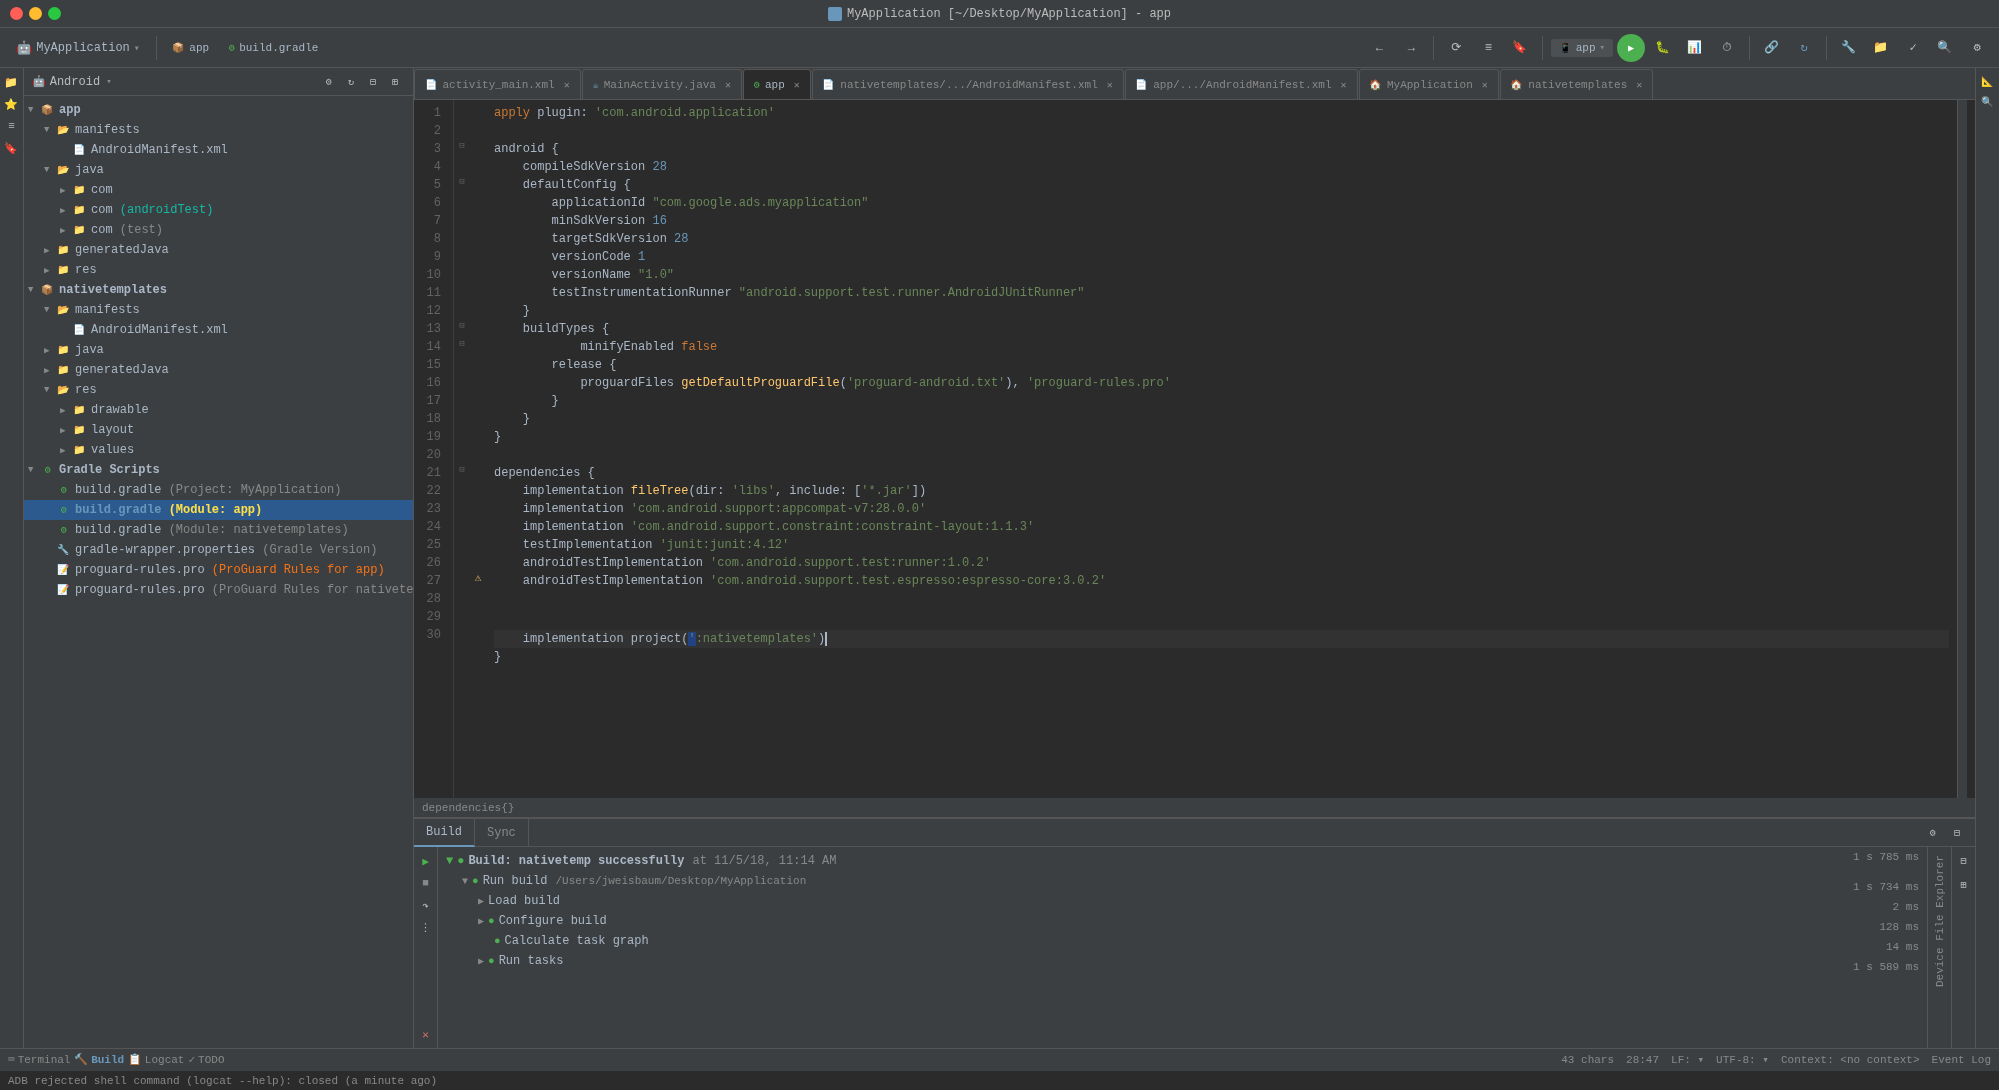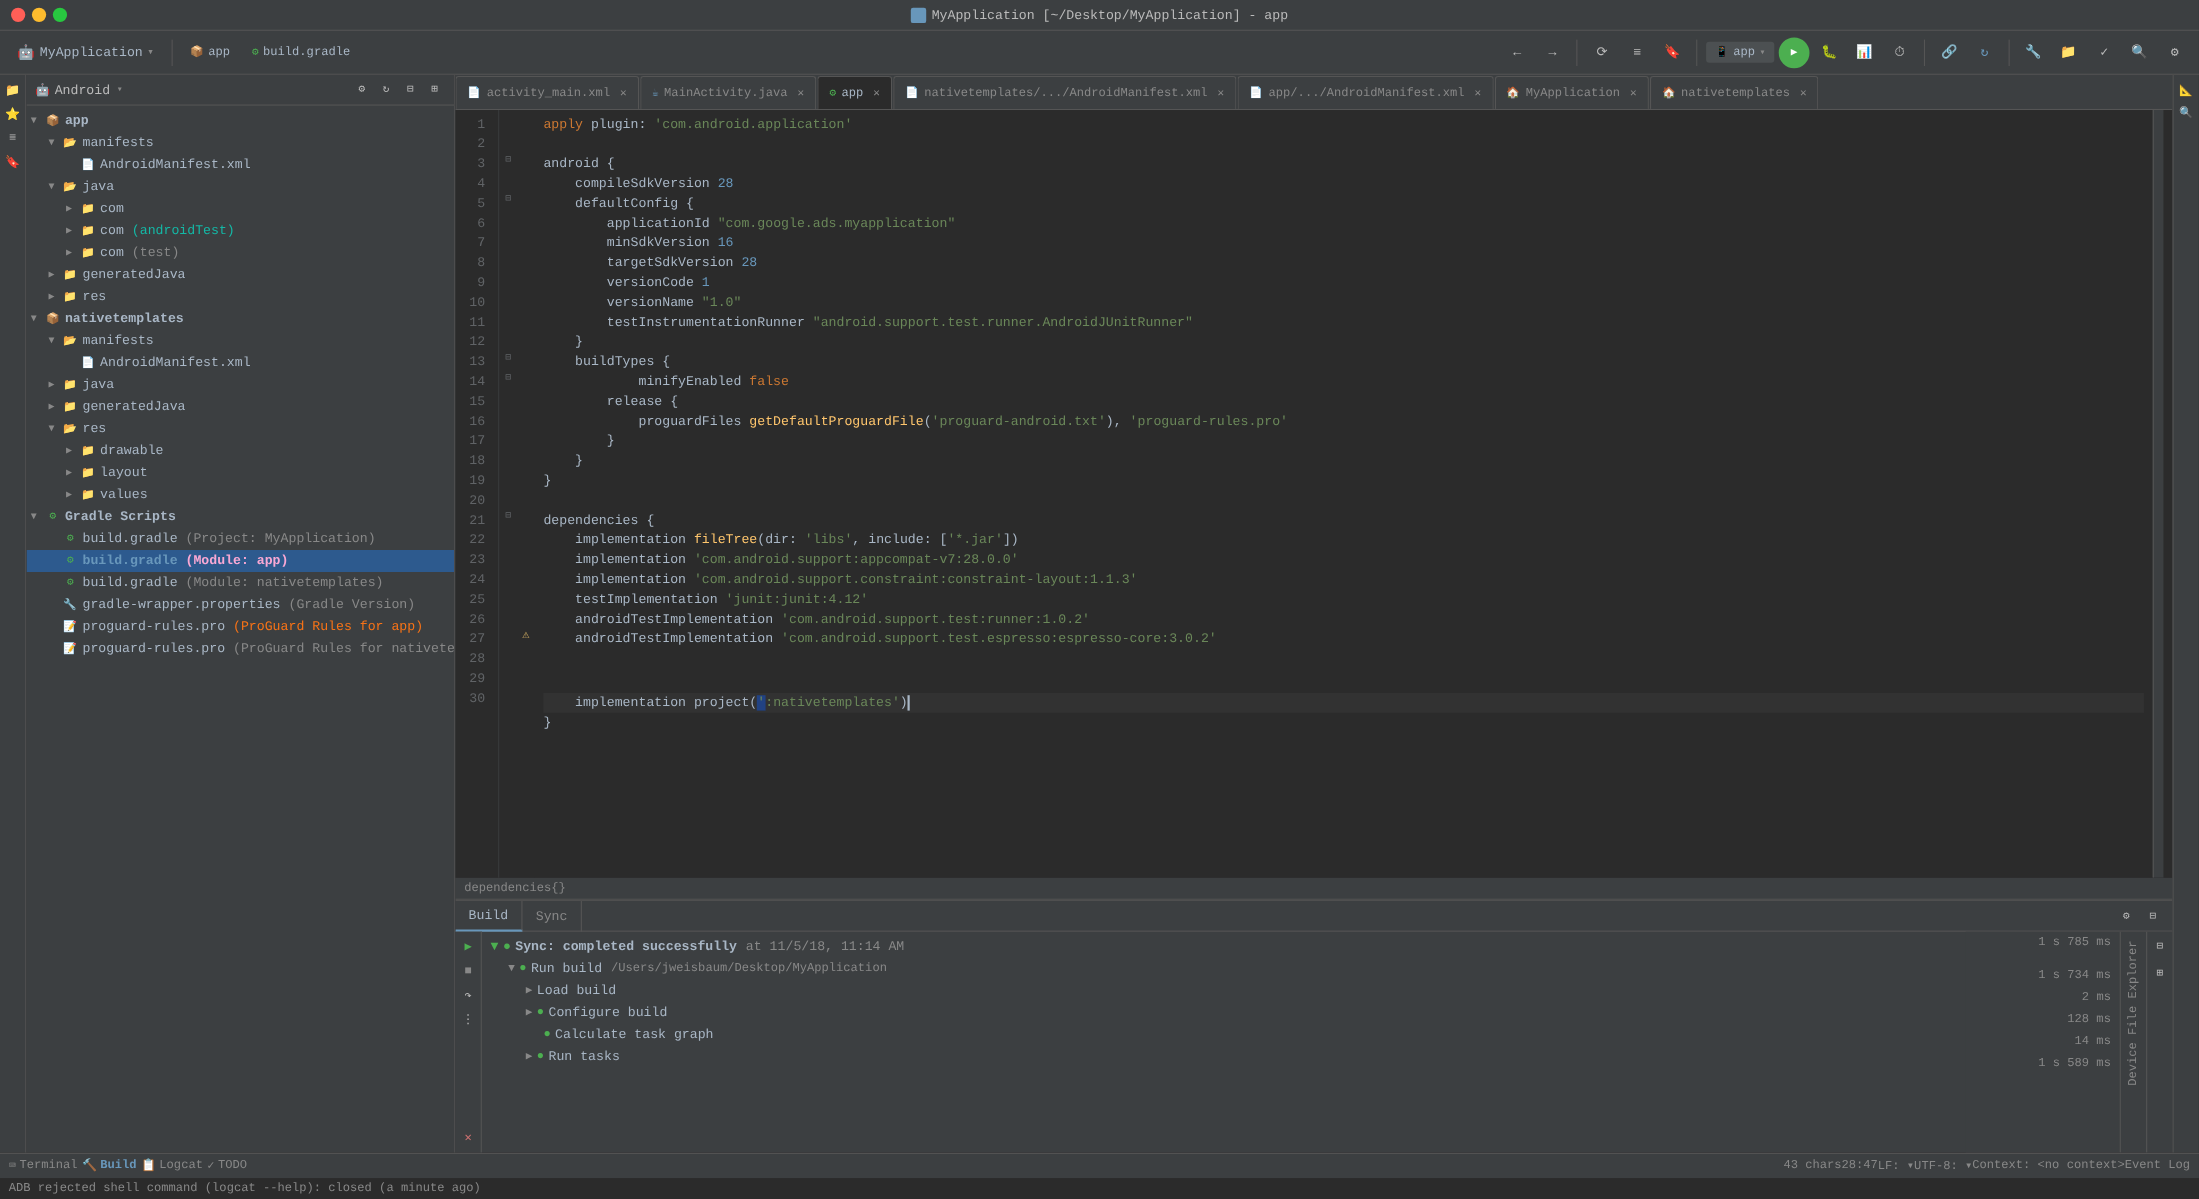--- a/index.html
+++ b/index.html
@@ -92,21 +92,21 @@
     .build-tree::-webkit-scrollbar-thumb { background: #555; }
 
     .build-item { display: flex; align-items: center; padding: 1px 8px; min-height: 20px; cursor: pointer; }
 
     
     .statusbar { height: 22px; background: #3c3f41; display: flex; align-items: center; padding: 0 8px; gap: 8px; border-top: 1px solid #555; }
     .statusbar-left { display: flex; align-items: center; gap: 4px; }
     .statusbar-item { font-size: 11px; color: #888; display: flex; align-items: center; gap: 3px; }
     .statusbar-item.terminal { cursor: pointer; }
     .statusbar-item.active-tab { color: #6897bb; font-weight: bold; }
-    .statusbar-right { margin-left: auto; display: flex; align-items: center; gap: 0; }
+    .statusbar-right { margin-left: auto; display: flex; align-items: center; gap: 12px; }
     .statusbar-right .statusbar-item { cursor: pointer; }
 
     .adb-bar { height: 20px; background: #2b2b2b; display: flex; align-items: center; padding: 0 8px; border-top: 1px solid #3c3f41; }
     .adb-text { font-size: 11px; color: #888; }
 
     
     .right-sidebar { width: 24px; background: #3c3f41; border-left: 1px solid #555; display: flex; flex-direction: column; align-items: center; padding: 4px 0; }
     .right-icon { width: 20px; height: 20px; display: flex; align-items: center; justify-content: center; cursor: pointer; color: #bbb; font-size: 10px; }
 
     .bottom-right-icons { width: 24px; background: #3c3f41; border-left: 1px solid #555; display: flex; flex-direction: column; align-items: center; padding: 4px 0; gap: 4px; }
@@ -345,21 +345,21 @@
         <span class="tree-indent"></span>
         <span class="tree-arrow"> </span>
         <span class="tree-icon" style="color:#4caf50;">⚙</span>
         <span class="tree-label">build.gradle <span style="color:#888;">(Project: MyApplication)</span></span>
       </div>
 
       <div class="tree-item selected">
         <span class="tree-indent"></span>
         <span class="tree-arrow"> </span>
         <span class="tree-icon" style="color:#4caf50;">⚙</span>
-        <span class="tree-label highlighted-file">build.gradle <span style="color:#f9a8d4;">(Module: app)</span></span>
+        <span class="tree-label highlighted-file">build.gradle <span style="color:#fde047;">(Module: app)</span></span>
       </div>
 
       <div class="tree-item">
         <span class="tree-indent"></span>
         <span class="tree-arrow"> </span>
         <span class="tree-icon" style="color:#4caf50;">⚙</span>
         <span class="tree-label">build.gradle <span style="color:#888;">(Module: nativetemplates)</span></span>
       </div>
 
       <div class="tree-item">
@@ -593,21 +593,21 @@
           <div class="build-icon">⋮</div>
           <div style="flex:1;"></div>
           <div class="build-icon" style="color:#cc7070;">✕</div>
         </div>
 
         <div class="build-tree" style="flex:1;">
 
           <div class="build-item">
             <span style="color:#4caf50;font-size:12px;margin-right:4px;">▼</span>
             <span style="color:#4caf50;font-size:12px;margin-right:4px;">●</span>
-            <span style="font-size:12px;color:#a9b7c6;font-weight:bold;">Sync: completed successfully</span>
+            <span style="font-size:12px;color:#a9b7c6;font-weight:bold;">Build: nativetemp successfully</span>
             <span style="font-size:12px;color:#888;margin-left:8px;">at 11/5/18, 11:14 AM</span>
           </div>
 
           <div class="build-item">
             <span style="margin-left:16px;"></span>
             <span style="color:#888;font-size:10px;margin-right:4px;">▼</span>
             <span style="color:#4caf50;font-size:11px;margin-right:4px;">●</span>
             <span style="font-size:12px;color:#a9b7c6;">Run build</span>
             <span style="font-size:11px;color:#888;margin-left:8px;">/Users/jweisbaum/Desktop/MyApplication</span>
           </div>

